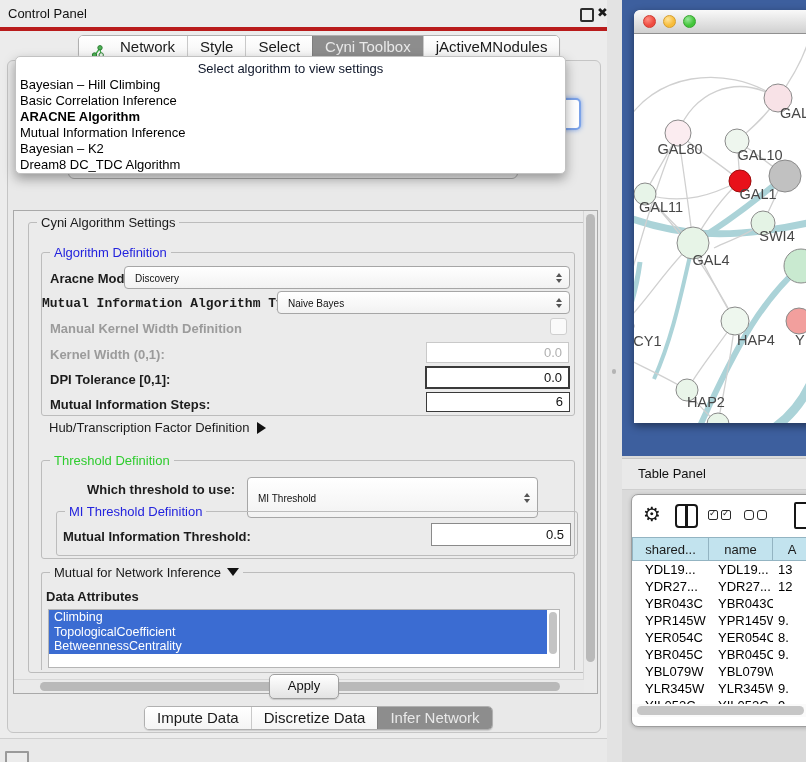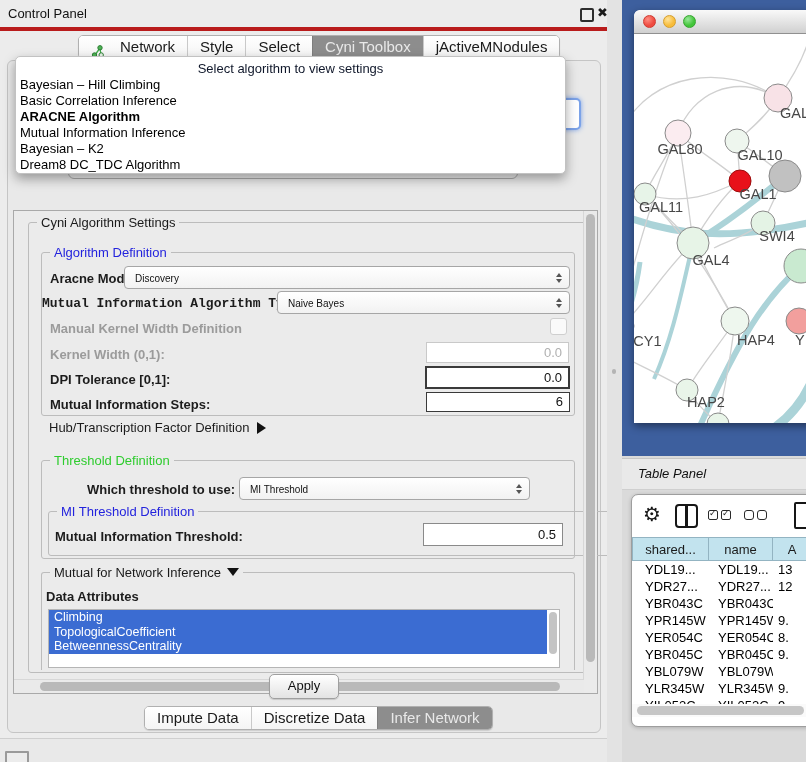--- a/index.html
+++ b/index.html
@@ -102,21 +102,21 @@
     position:relative;border-radius:6px 6px 0 0;}
   .light{position:absolute;top:5px;width:13px;height:13px;border-radius:50%;box-sizing:border-box;}
   #light-red{left:9px;background:radial-gradient(circle at 35% 30%,#ff8d82,#ee4b40 60%);border:1px solid #ce3a30;}
   #light-yellow{left:29px;background:radial-gradient(circle at 35% 30%,#ffe39a,#f7bc3a 60%);border:1px solid #d59e2c;}
   #light-green{left:49px;background:radial-gradient(circle at 35% 30%,#9ae89a,#43c53a 60%);border:1px solid #35a52f;}
   #net-canvas{position:relative;width:180px;height:390px;background:#fff;}
   .node-label{font-size:14.5px;fill:#474747;}
 
   #table-region{left:622px;top:456px;width:184px;height:306px;background:#dadada;}
   #table-panel-bar{position:absolute;left:0;top:2px;width:184px;height:30px;background:#e9e9e9;
-    border-top:1px solid #c6c6c6;border-bottom:1px solid #cfcfcf;font-size:13px;line-height:29px;font-style:italic;}
+    border-top:1px solid #c6c6c6;border-bottom:1px solid #cfcfcf;font-size:13px;line-height:29px;}
   #table-panel-bar span{margin-left:16px;}
   #table-window{position:absolute;left:9px;top:38px;width:180px;height:231px;background:#fff;
     border:1px solid #9e9e9e;border-radius:7px 0 0 7px;box-shadow:0 1px 4px rgba(0,0,0,.2);overflow:hidden;}
   #tbl-toolbar{position:relative;height:42px;}
   #gear-icon{position:absolute;left:11px;top:7px;font-size:20px;color:#161616;font-weight:bold;}
   #panes-icon{position:absolute;left:43px;top:9px;width:19px;height:20px;border:2.5px solid #161616;border-radius:4px;}
   #panes-icon::after{content:"";position:absolute;left:8px;top:0;width:2.5px;height:20px;background:#161616;}
   .cb-pair{position:absolute;top:15px;display:flex;gap:3px;}
   .cb{width:10px;height:10px;border:1.5px solid #2a2a2a;border-radius:2px;position:relative;box-sizing:border-box;}
   .cb.checked::after{content:"✓";position:absolute;left:0px;top:-3px;font-size:9px;font-weight:bold;color:#2a2a2a;}
@@ -235,29 +235,29 @@
         </div>
 
         <div id="hub-row">
           <span>Hub/Transcription Factor Definition</span><span class="tri-right"></span>
         </div>
 
         <div class="groupbox" style="left:12px;top:237px;width:532px;height:97px;">
           <span class="legend green">Threshold Definition</span>
 
           <span class="lbl" style="left:45px;top:21px;">Which threshold to use:</span>
-          <div class="combo" style="left:197px;top:16px;width:291px;height:23px;padding-left:32px;">
+          <div class="combo" style="left:205px;top:16px;width:291px;height:41px;padding-left:32px;">
             <span class="val">MI Threshold</span>
             <span class="stepper">
                 <span class="tri-up"></span>
                 <span class="tri-down"></span>
               </span>
           </div>
 
-          <div class="groupbox" style="left:6px;top:50px;width:520px;height:43px;padding-left:48px;">
+          <div class="groupbox" style="left:14px;top:50px;width:520px;height:43px;">
             <span class="legend blue">MI Threshold Definition</span>
             <span class="lbl" style="left:6px;top:17px;">Mutual Information Threshold:</span>
             <div class="field" style="left:374px;top:11px;width:140px;height:23px;line-height:21px;border:1px solid #8a8a8a;">0.5</div>
           </div>
         </div>
 
         <div class="groupbox" style="left:12px;top:349px;width:532px;height:97px;border-bottom:none;border-radius:3px 3px 0 0;">
           <span class="legend"><span>Mutual for Network Inference</span><span class="tri-dn-black"></span></span>
 
           <span class="lbl" style="left:4px;top:16px;">Data Attributes</span>

